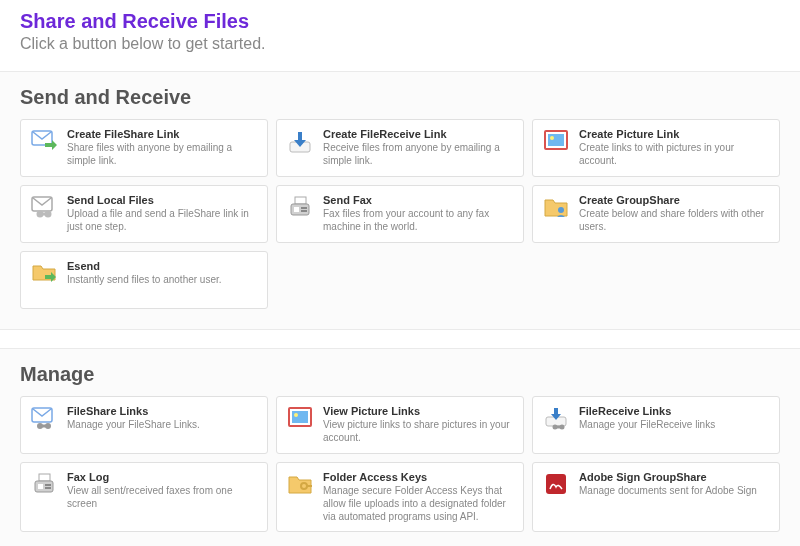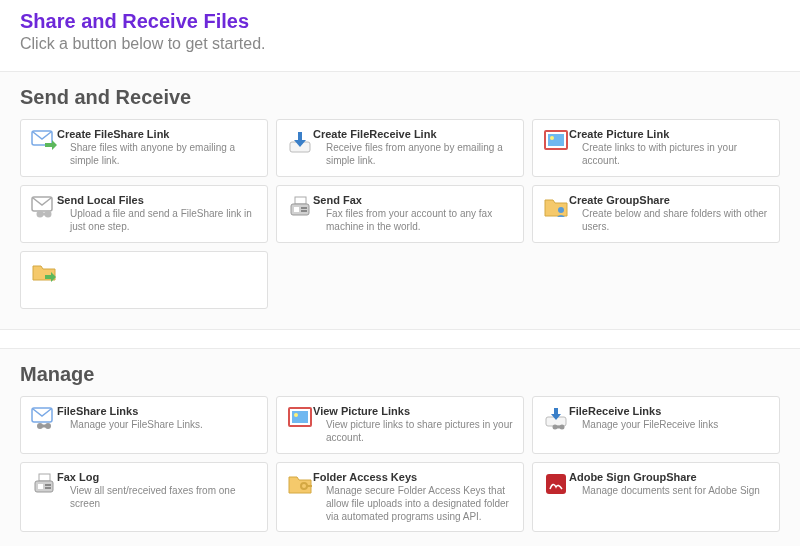--- a/index.html
+++ b/index.html
@@ -3,25 +3,25 @@
   <meta charset="utf-8">
   <style>
     * { box-sizing: border-box; margin: 0; padding: 0; }
     body { font-family: Arial, Helvetica, sans-serif; background: #fff; width: 800px; }
     .page { padding: 10px 20px 0 20px; }
     .page-title { font-size: 20px; font-weight: bold; color: #6d28d9; }
     .page-subtitle { font-size: 16px; color: #888; margin-top: 2px; }
     .section { background: #fbfbfb; border-top: 1px solid #eaeaea; border-bottom: 1px solid #eaeaea; margin-top: 18px; padding: 14px 20px 20px 20px; }
     .section-title { font-size: 20px; font-weight: bold; color: #555; margin-bottom: 10px; }
     .grid { display: grid; grid-template-columns: repeat(3, 1fr); gap: 8px; }
-    .card { background: #fff; border: 1px solid #e0e0e0; border-radius: 3px; padding: 8px 10px; display: flex; cursor: pointer; min-height: 58px; }
+    .card { background: #fff; border: 1px solid #e0e0e0; border-radius: 3px; padding: 8px 10px; display: flex; gap: 10px; cursor: pointer; min-height: 58px; }
     .card-icon { flex-shrink: 0; width: 26px; height: 26px; display: flex; align-items: flex-start; justify-content: center; margin-top: 2px; }
     .card-text { display: flex; flex-direction: column; }
     .card-title { font-size: 11px; font-weight: bold; color: #333; }
-    .card-desc { font-size: 10px; color: #888; line-height: 1.3; margin-top: 1px; margin-left: 13px; }
+    .card-desc { font-size: 10px; color: #888; line-height: 1.3; margin-top: 1px; }
   </style>
 </head>
 <body>
 
 <div class="page">
   <div class="page-title">Share and Receive Files</div>
   <div class="page-subtitle">Click a button below to get started.</div>
 </div>
 
 <div class="section">
@@ -115,20 +115,24 @@
       </div>
     </div>
 
     <div class="card">
       <div class="card-icon">
         <svg width="26" height="22" viewBox="0 0 26 22">
             <path d="M2 4 L10 4 L12 7 L24 7 L24 18 L2 18 Z" fill="#f5c96b" stroke="#d4a843"></path>
             <path d="M14 13 L20 13 L20 10 L25 15 L20 20 L20 17 L14 17 Z" fill="#5cb85c"></path>
           </svg>
       </div>
+      <div class="card-text">
+        <div class="card-title">Esend</div>
+        <div class="card-desc">Instantly send files to another user.</div>
+      </div>
     </div>
 
   </div>
 </div>
 
 <div class="section">
   <div class="section-title">Manage</div>
   <div class="grid">
 
     <div class="card">

